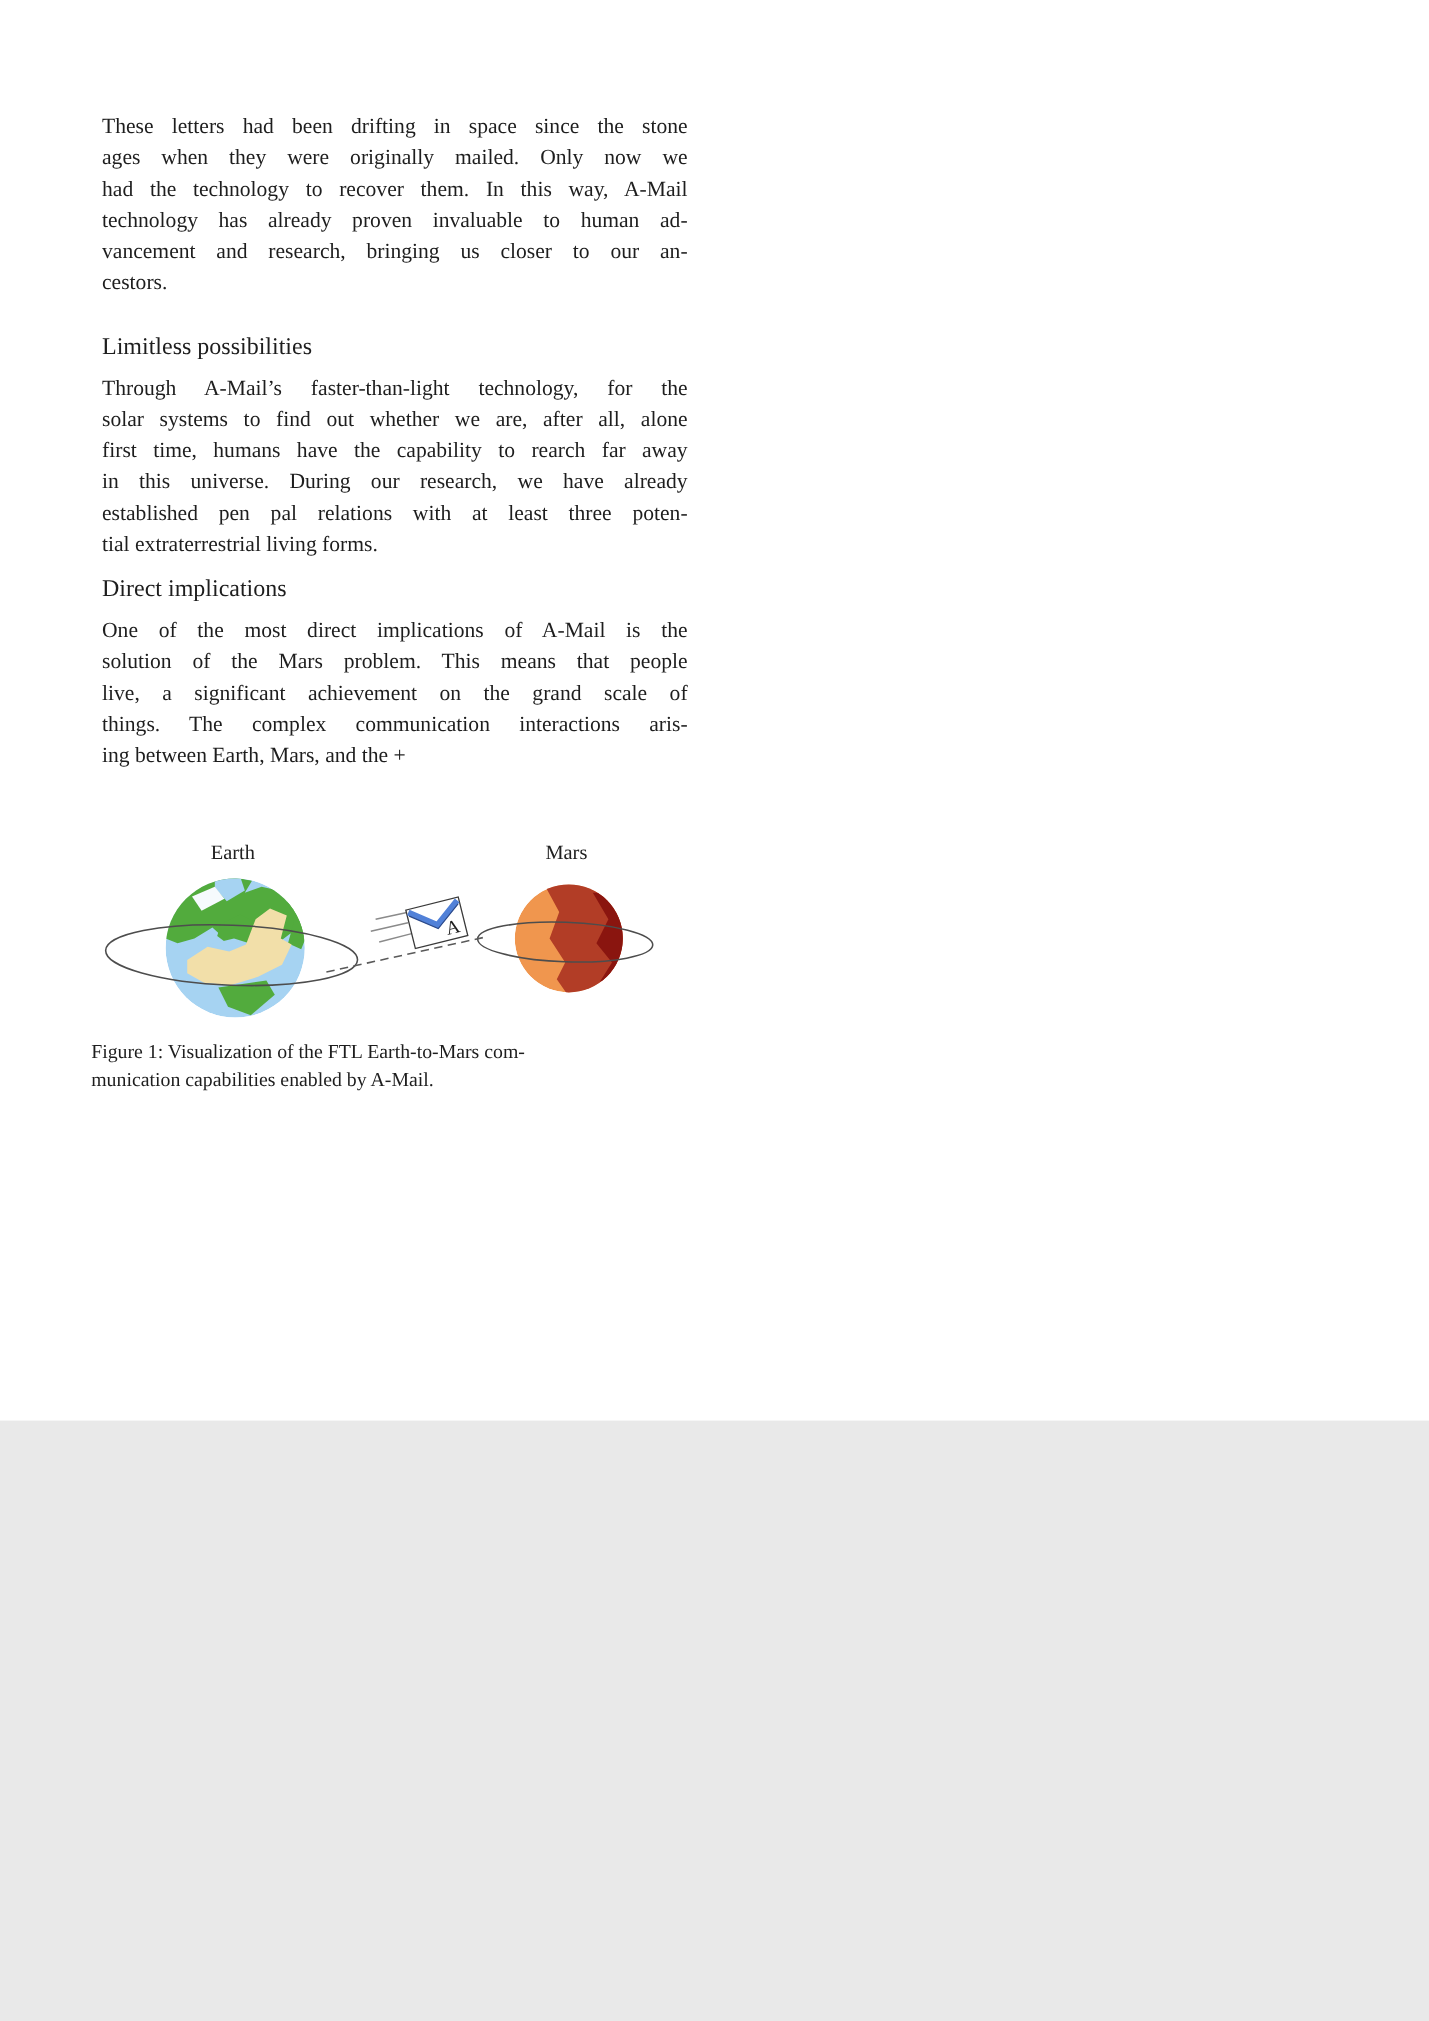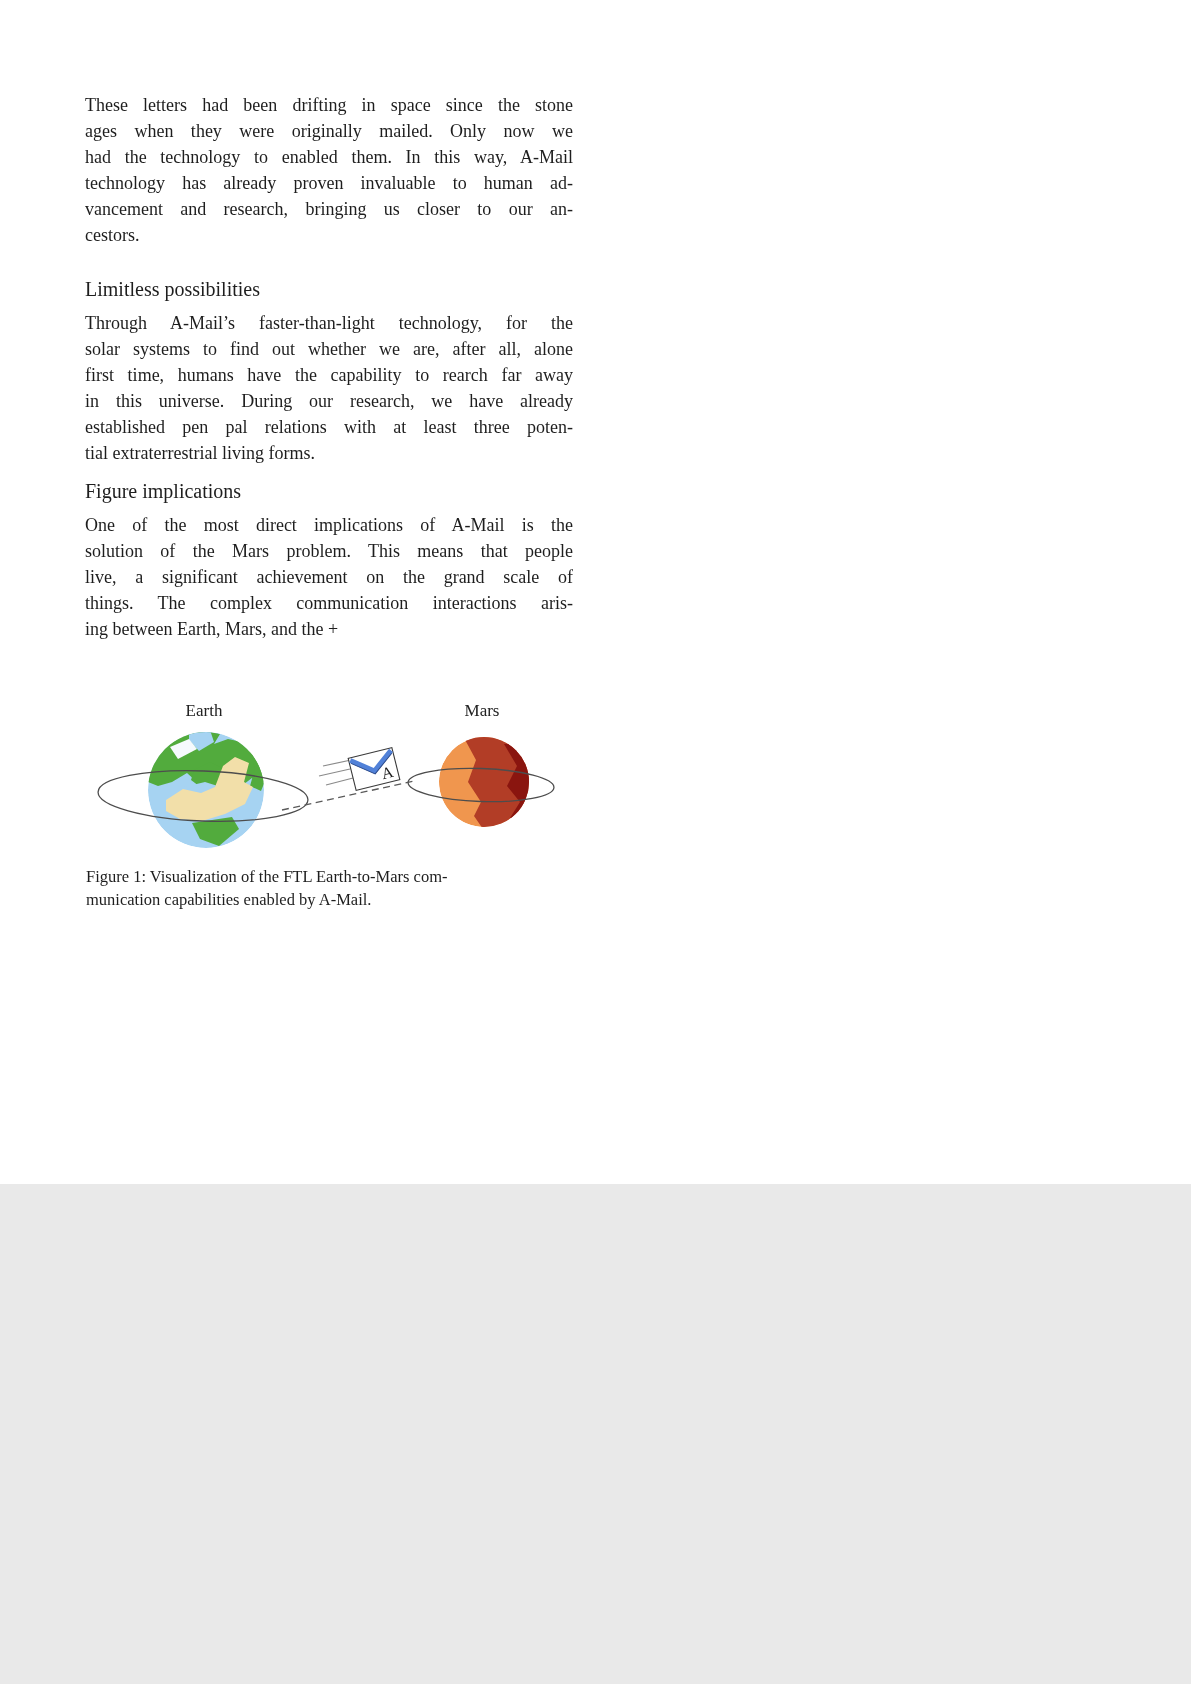--- a/index.html
+++ b/index.html
@@ -28,21 +28,21 @@
   }
   .it{}
   h2{
     font-size:20px;line-height:26px;font-weight:normal;
     margin:0;
   }
   .h2-first{margin:28px 0 8px 0;}
   .h2-second{margin:12px 0 8px 0;}
   .para{margin:0;}
   .figure{
-    position:absolute;left:86px;top:690px;width:488px;margin:0;
+    position:absolute;left:76px;top:690px;width:488px;margin:0;
   }
   .figure svg{display:block;}
   figcaption{
     width:488px;
     margin-top:0px;
     font-size:16.5px;
     line-height:23px;
   }
   
   .earth-ocean{fill:var(--earth-ocean,#a6d3f2);}
@@ -64,38 +64,38 @@
 </head>
 <body>
 
 <main class="page" style="background: rgb(255, 255, 255); color: rgb(30, 30, 30);">
 
   <article class="column">
 
     <section class="para">
       <div class="ln">These letters had been drifting in space since the stone</div>
       <div class="ln">ages when they were originally mailed. Only now we</div>
-      <div class="ln">had the technology to enabled them. In this way, A-Mail</div>
+      <div class="ln">had the technology to recover them. In this way, A-Mail</div>
       <div class="ln">technology has already proven invaluable to human ad-</div>
       <div class="ln">vancement and research, bringing us closer to our an-</div>
       <div class="ln ln-last">cestors.</div>
     </section>
 
     <h2 class="h2-first">Limitless possibilities</h2>
 
     <section class="para">
       <div class="ln"><span>Through A-Mail’s </span><span class="it">faster-than-light</span><span> technology, for the</span></div>
       <div class="ln">solar systems to find out whether we are, after all, alone</div>
       <div class="ln">first time, humans have the capability to rearch far away</div>
       <div class="ln">in this universe. During our research, we have already</div>
       <div class="ln">established pen pal relations with at least three poten-</div>
       <div class="ln ln-last">tial extraterrestrial living forms.</div>
     </section>
 
-    <h2 class="h2-second">Figure implications</h2>
+    <h2 class="h2-second">Direct implications</h2>
 
     <section class="para">
       <div class="ln">One of the most direct implications of A-Mail is the</div>
       <div class="ln">solution of the Mars problem. This means that people</div>
       <div class="ln">live, a significant achievement on the grand scale of</div>
       <div class="ln">things. The complex communication interactions aris-</div>
       <div class="ln ln-last">ing between Earth, Mars, and the +</div>
     </section>
 
   </article>

